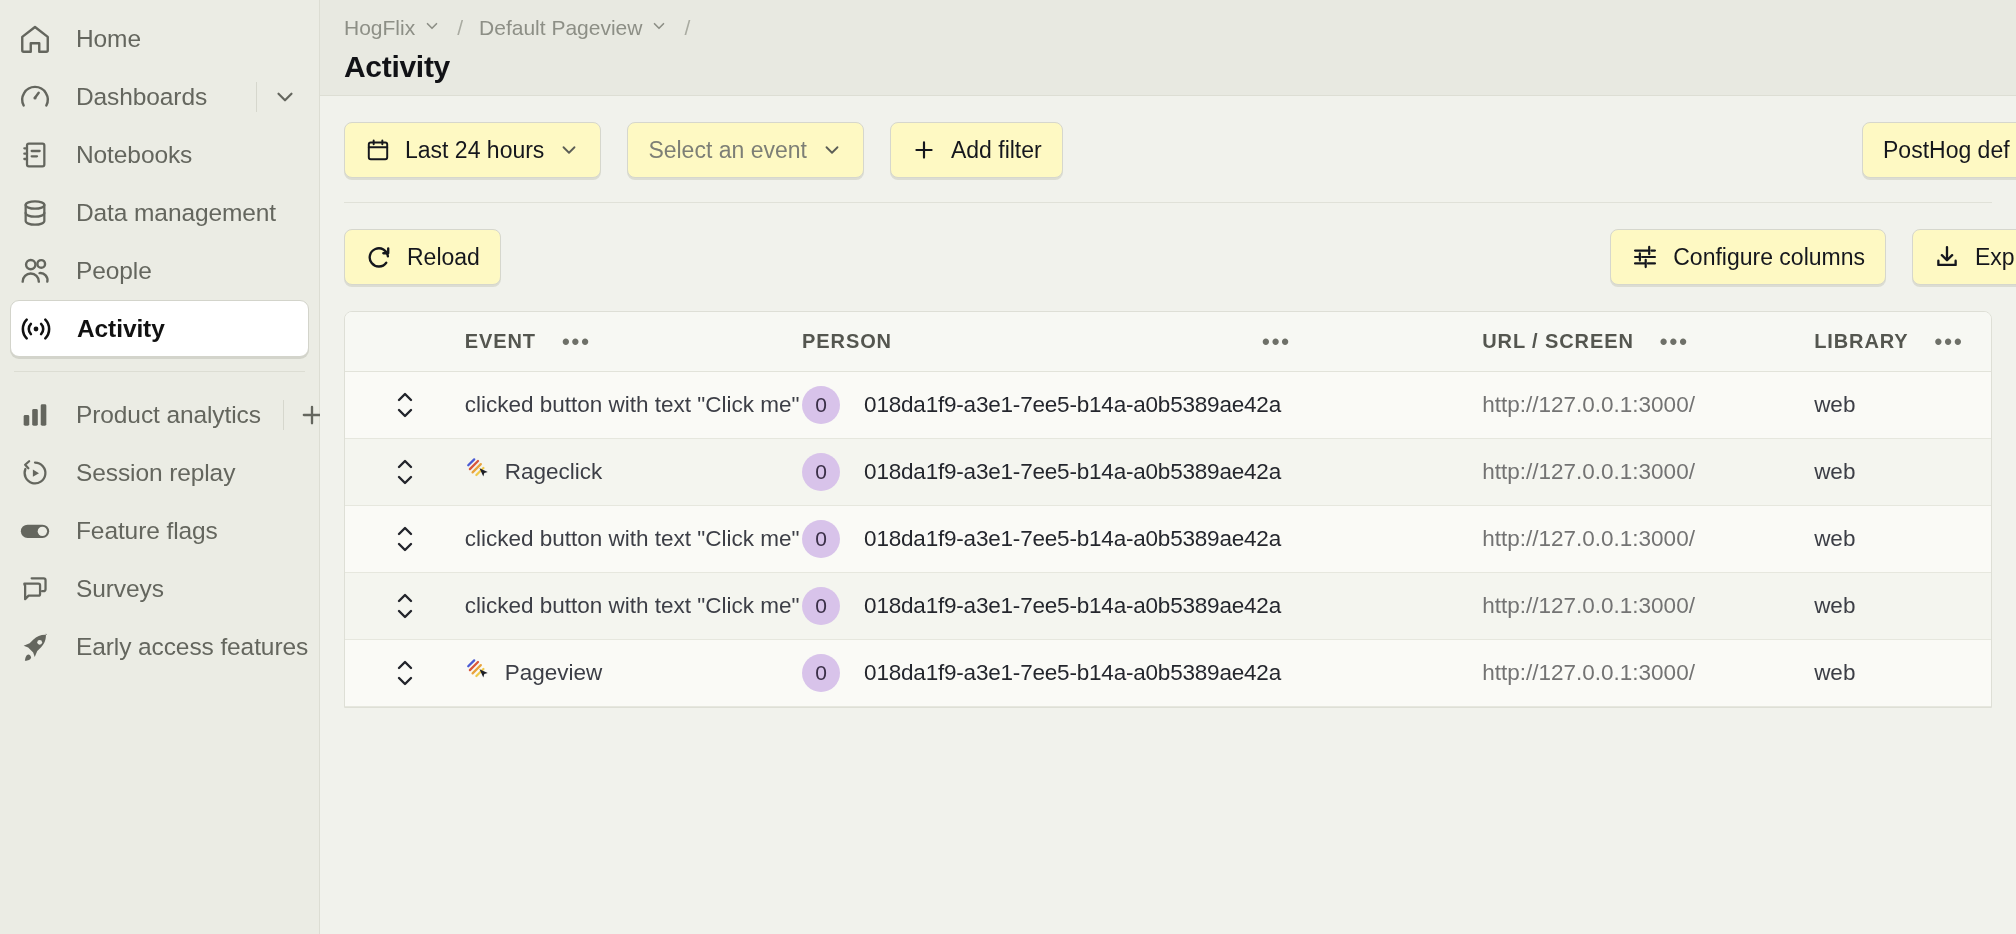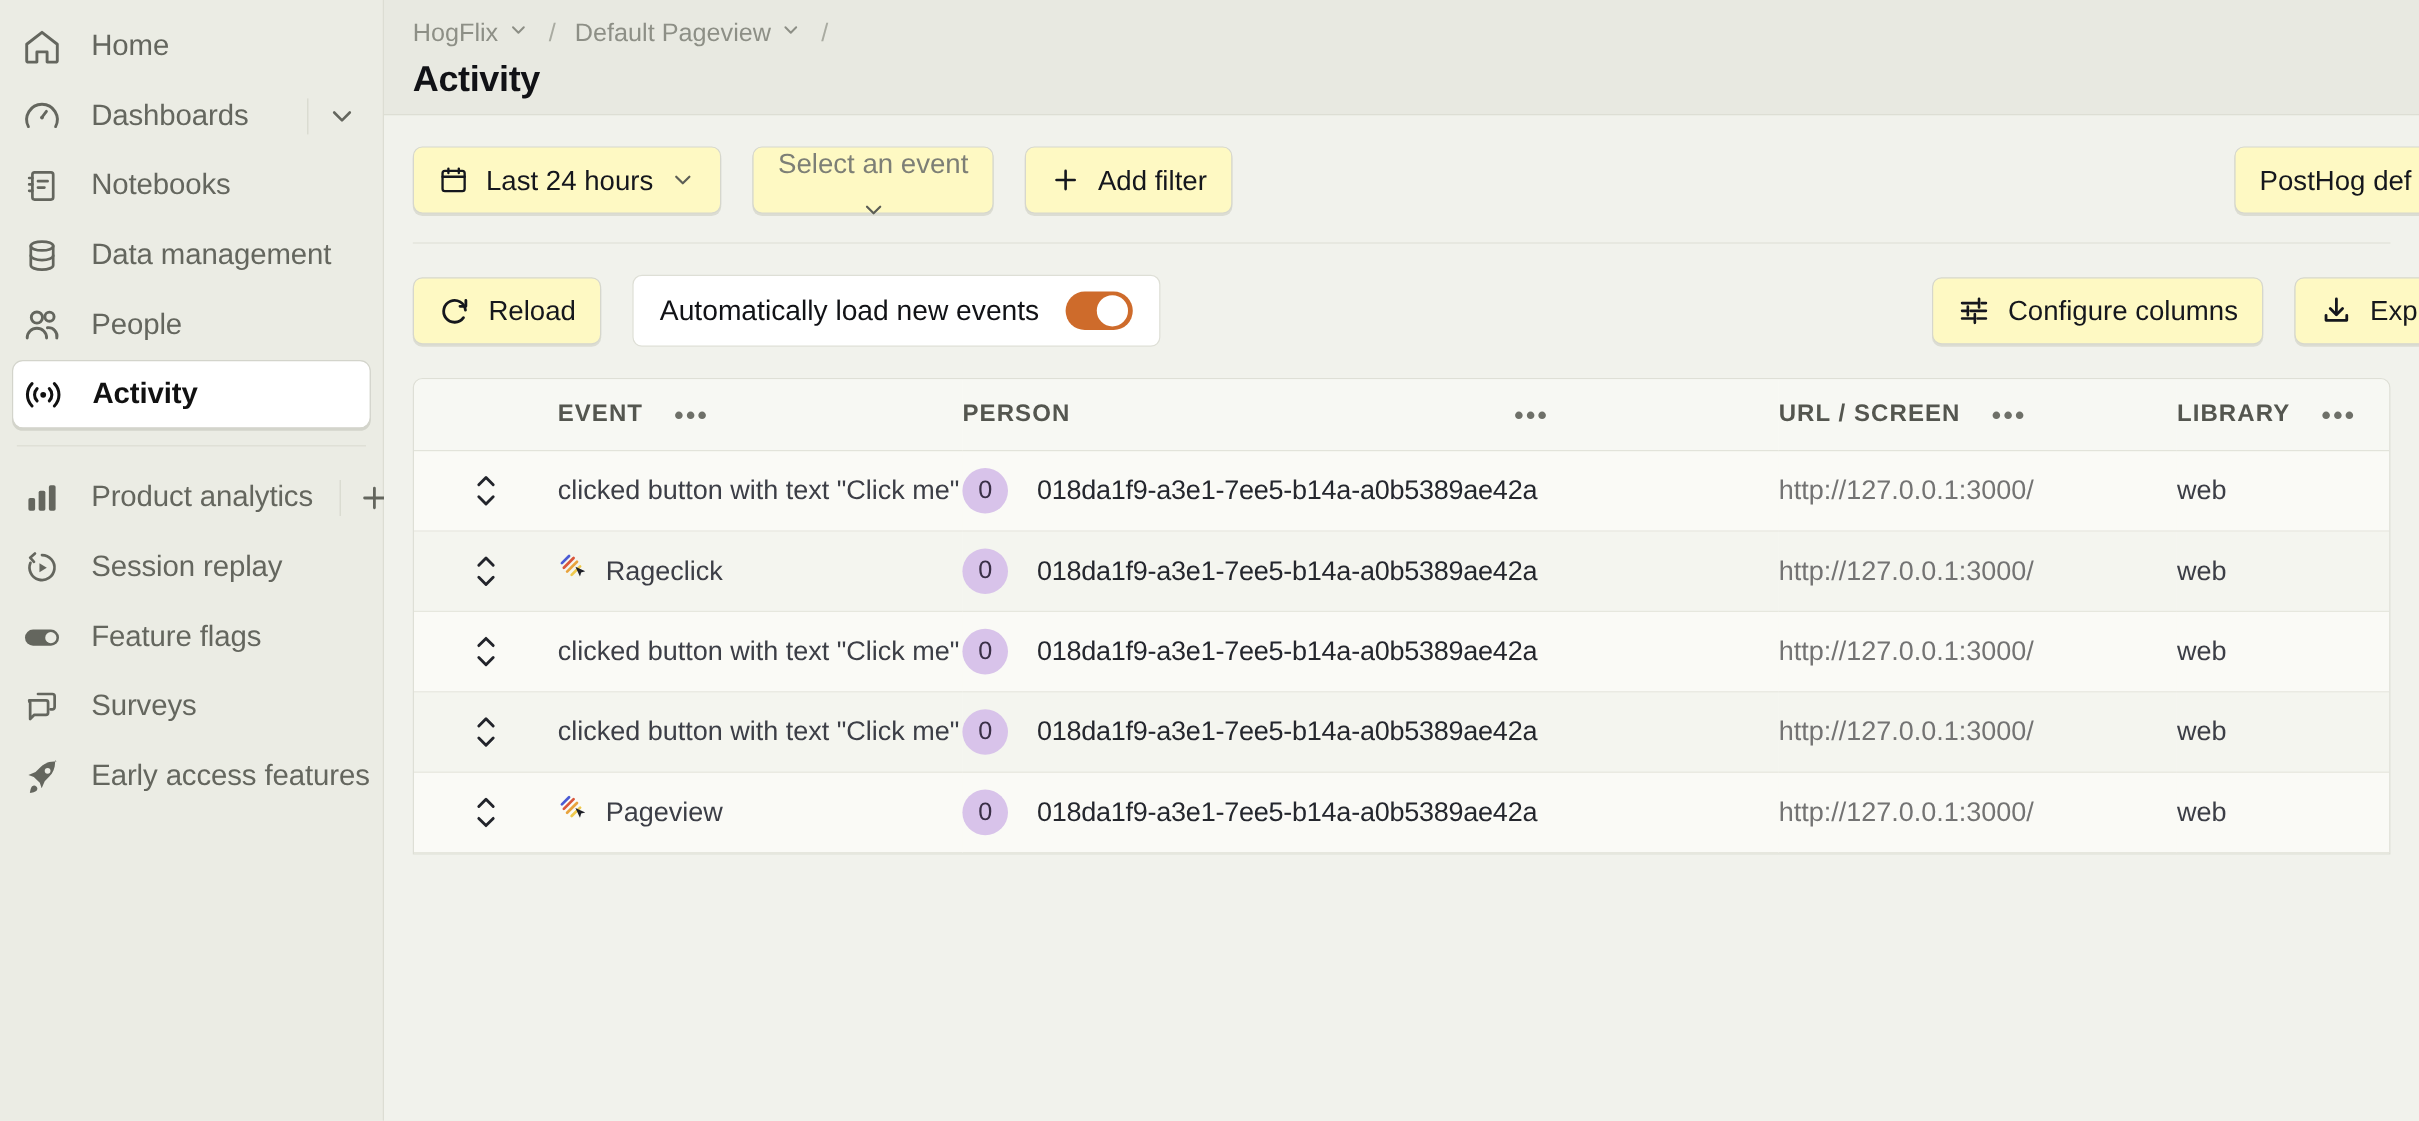--- a/index.html
+++ b/index.html
@@ -86,21 +86,21 @@
     height: 56px; padding: 0 20px;
     background: #fef9c3;
     border: 1px solid #D6D7CD;
     border-radius: 8px;
     box-shadow: 0 2px 0 0 #DCDDD3;
     font-size: 23px; color: #15171D;
     cursor: pointer; white-space: nowrap;
     font-weight: 500;
   }
   .btn .chev { color: #5C5E56; display:flex; align-items:center; }
-  .btn.muted { color: #7D7F76; flex-direction: column; }
+  .btn.muted { color: #7D7F76; }
   .btn svg { display: block; }
 
   .toggle-card {
     display: inline-flex; align-items: center; gap: 22px;
     height: 60px; padding: 0 22px;
     background: #FFFFFF;
     border: 1px solid #DEDFD6;
     border-radius: 8px;
     font-size: 23.5px; color: #111216;
     cursor: pointer; white-space: nowrap;
@@ -402,26 +402,20 @@
         <button class="btn">
           <span>
             <svg width="28" height="28" viewBox="0 0 24 24" fill="none" stroke="currentColor" stroke-width="2" stroke-linecap="round" stroke-linejoin="round">
               <path d="M19.6 11.5a7.8 7.8 0 1 0-1.4 5.4"></path>
               <path d="M19.9 4.6v4.2h-4.2"></path>
             </svg>
           </span>
           <span>Reload</span>
         </button>
 
-        <div class="toggle-card">
-          <span>Automatically load new events</span>
-          <span class="switch">
-            <span class="knob"></span>
-          </span>
-        </div>
 
         <div class="spacer"></div>
 
         <button class="btn">
           <span>
             <svg width="28" height="28" viewBox="0 0 24 24" fill="none" stroke="currentColor" stroke-width="1.9" stroke-linecap="round">
               <path d="M3.5 6.5h11M17.5 6.5h3M3.5 12h3M9.5 12h11M3.5 17.5h8M14.5 17.5h6"></path>
               <path d="M15.6 3.4v6.2M7.6 8.9v6.2M12.6 14.4v6.2"></path>
             </svg>
           </span>

